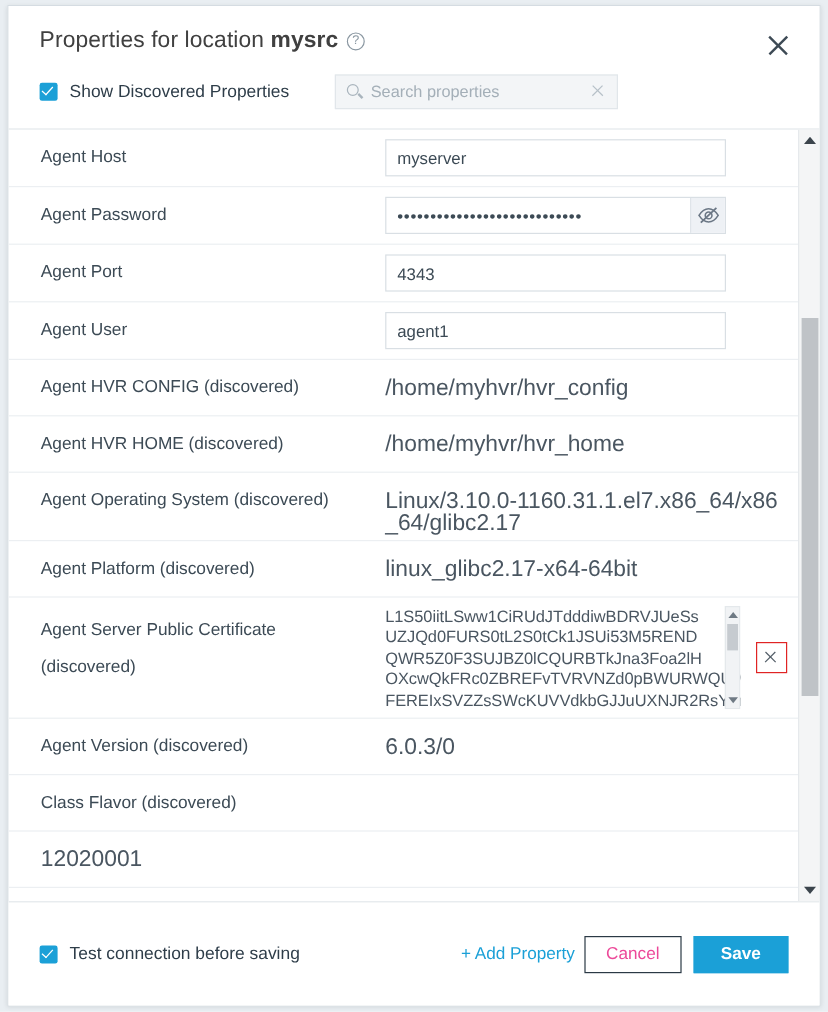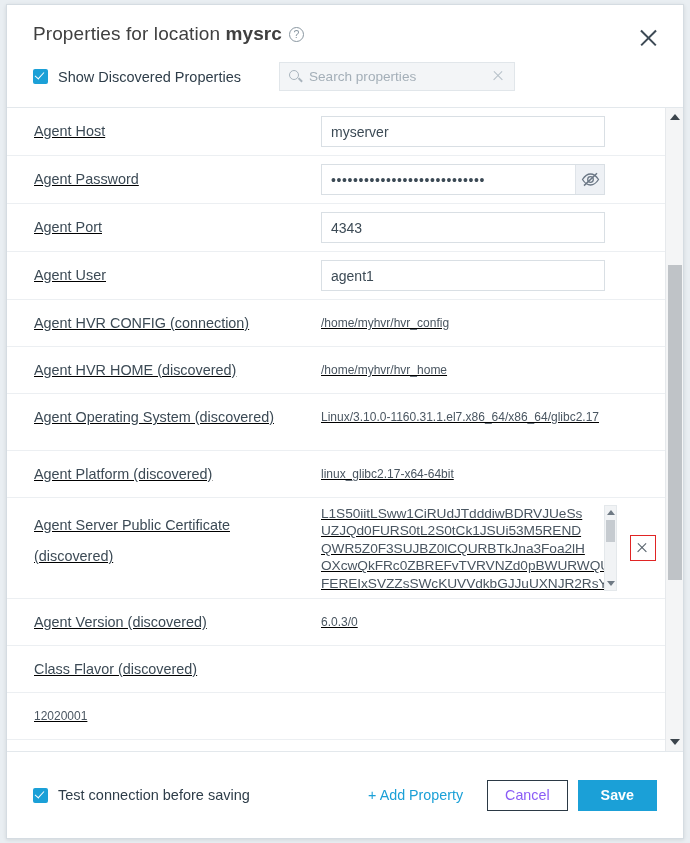--- a/index.html
+++ b/index.html
@@ -145,21 +145,20 @@
   .body-outer {
     position: relative;
     flex: 1 1 auto;
     border-top: 1px solid #e3e8ec;
     overflow: hidden;
   }
   .body-scroll {
     position: absolute;
     left: 0; top: 0; right: 18px; bottom: 0;
     overflow: hidden;
-    text-decoration: underline;
   }
   .row {
     display: flex;
     align-items: flex-start;
     border-bottom: 1px solid #eceff2;
     padding: 0 0 0 27px;
     min-height: 47px;
   }
   .row.tall { min-height: 57px; }
   .row-label {
@@ -167,21 +166,21 @@
     flex: 0 0 287px;
     font-size: 14.4px;
     color: #3c4a55;
     padding-top: 14px;
     padding-right: 10px;
     line-height: 18px;
   }
   .row-label.two-line { padding-top: 12px; line-height: 31px; }
   .row-value {
     flex: 1 1 auto;
-    font-size: 12px;
+    font-size: 19px;
     color: #4a5661;
     padding-top: 14px;
     line-height: 19px;
     padding-right: 14px;
     word-break: break-all;
   }
   .row-input-cell {
     flex: 1 1 auto;
     padding-top: 8px;
     padding-bottom: 8px;
@@ -301,34 +300,34 @@
     padding: 2px 26px;
     background: #fff;
     border-top: 1px solid #e3e8ec;
   }
   .footer-left { display: flex; align-items: center; }
   .footer-right { margin-left: auto; display: flex; align-items: center; }
   .link-btn {
     color: #1ba0d7;
     font-size: 14.3px;
     cursor: pointer;
-    margin-right: 24px;
+    margin-right: 8px;
     white-space: nowrap;
   }
   .btn {
     font-family: "Liberation Sans", sans-serif;
     font-size: 14.3px;
     height: 31px;
     padding: 0 17px;
     cursor: pointer;
   }
   .btn-cancel {
     background: #fff;
     border: 1px solid #2b3945;
-    color: #8b5cf6;
+    color: #ec4899;
     margin-right: 10px;
   }
   .btn-save {
     background: #1ba0d7;
     border: 1px solid #1ba0d7;
     color: #fff;
     font-weight: 700;
     padding: 0 22px;
   }
 </style>
@@ -389,21 +388,21 @@
       </div>
 
       <div class="row">
         <div class="row-label">Agent User</div>
         <div class="row-input-cell">
           <input class="txt" value="agent1" style="">
         </div>
       </div>
 
       <div class="row">
-        <div class="row-label">Agent HVR CONFIG (connection)</div>
+        <div class="row-label">Agent HVR CONFIG (discovered)</div>
         <div class="row-value">/home/myhvr/hvr_config</div>
       </div>
 
       <div class="row">
         <div class="row-label">Agent HVR HOME (discovered)</div>
         <div class="row-value">/home/myhvr/hvr_home</div>
       </div>
 
       <div class="row tall">
         <div class="row-label">Agent Operating System (discovered)</div>

